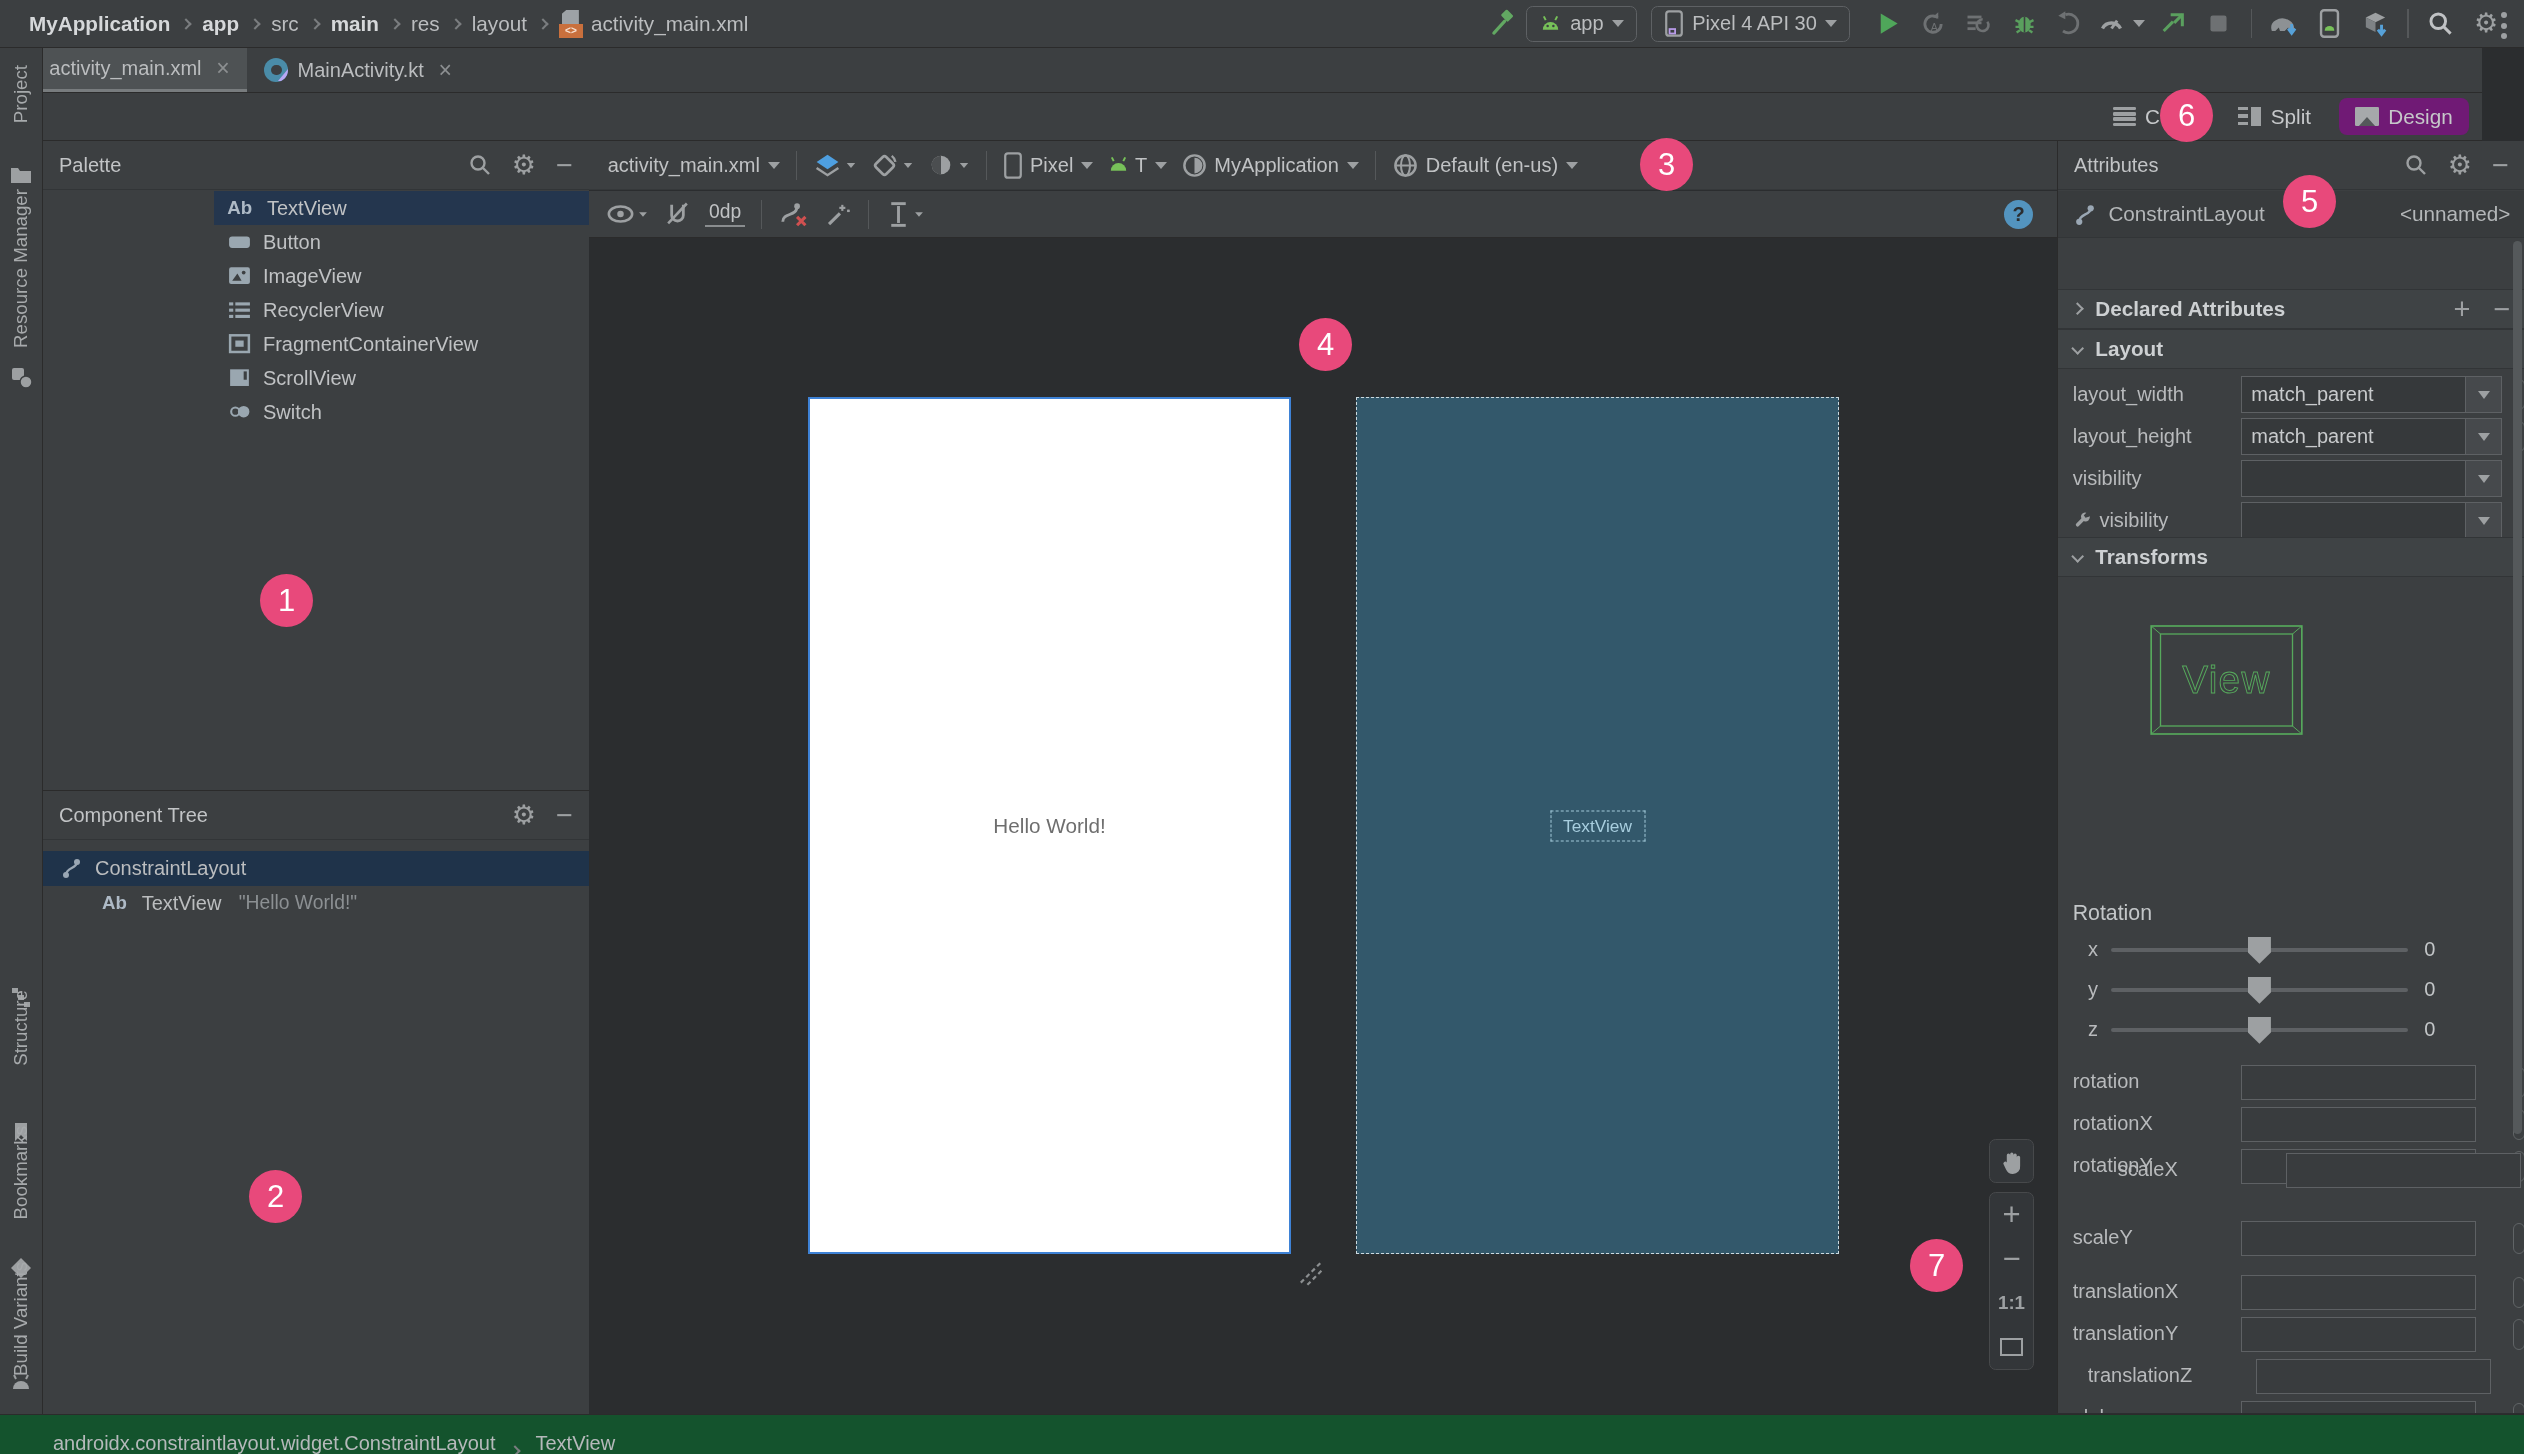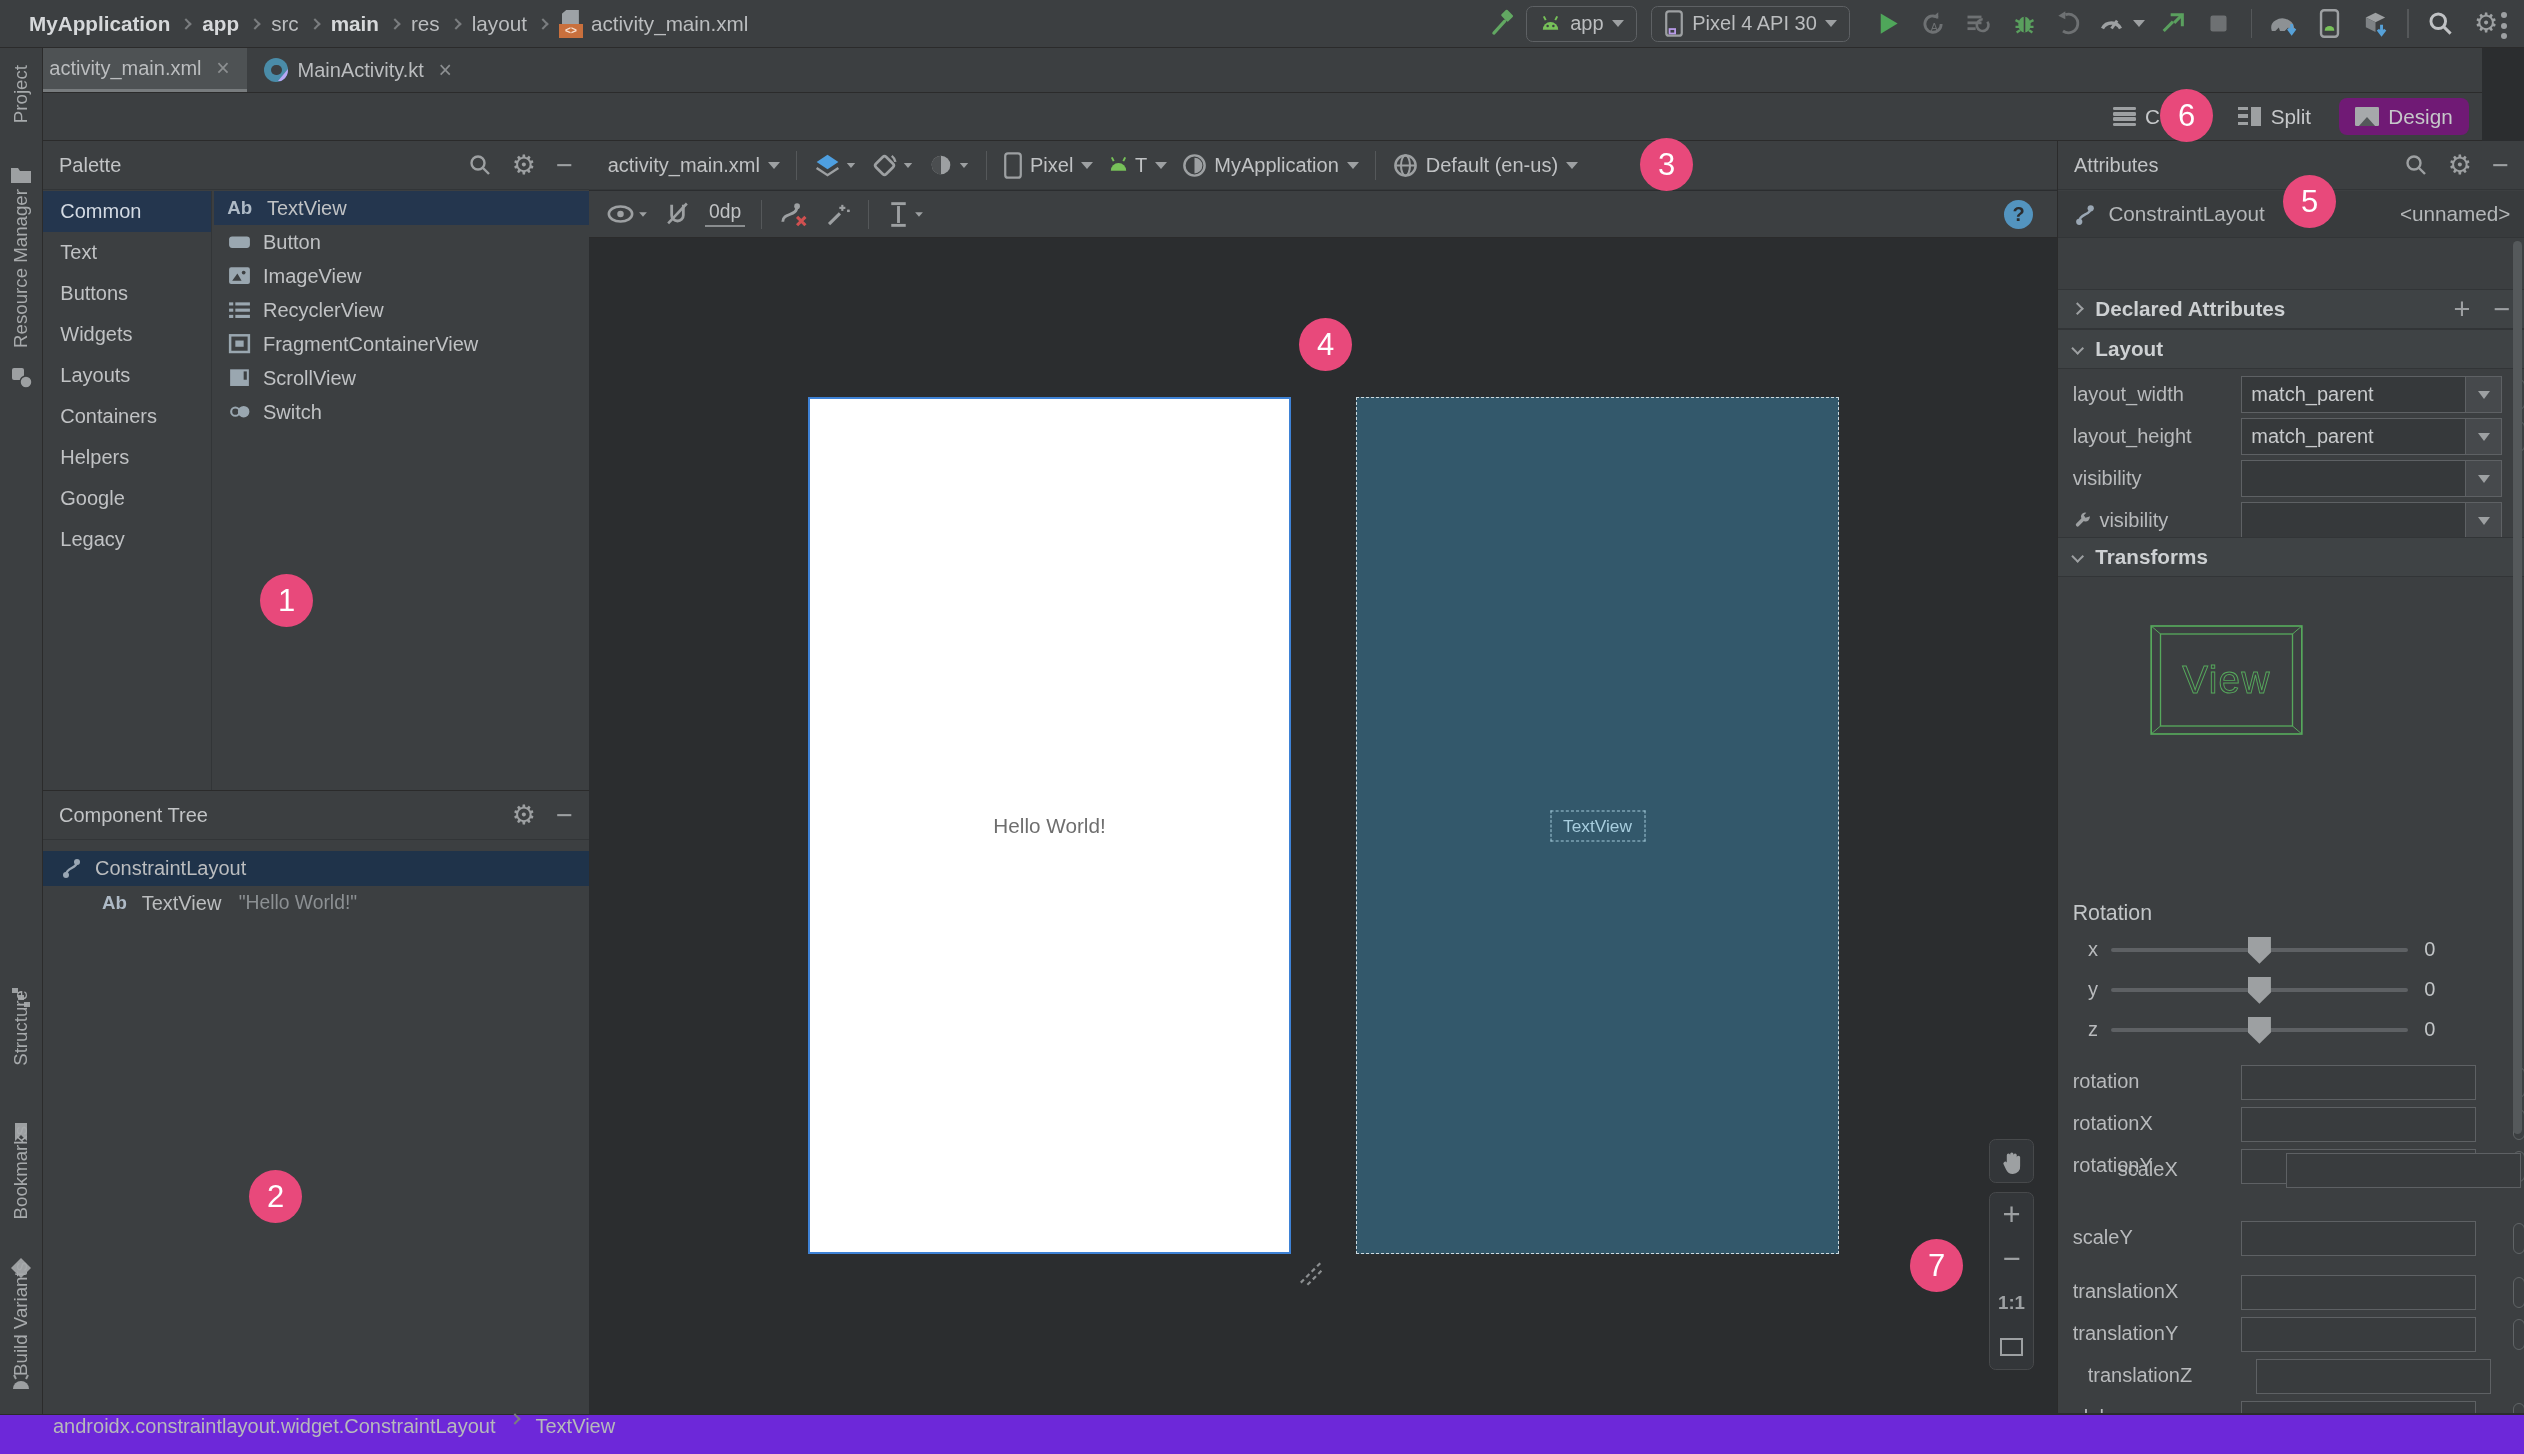--- a/index.html
+++ b/index.html
@@ -95,21 +95,21 @@
   .combo { position:absolute; left:183px; width:261px; height:37px; border:1.3px solid #5e6164; background:#36393b; display:flex; align-items:center; }
   .combo .val { flex:1; padding-left:9.3px; font-size:20px; color:#c8cacc; }
   .combo .arrow { width:36px; align-self:stretch; border-left:1.3px solid #5e6164; background:#46494c; display:flex; align-items:center; justify-content:center; }
   .combo .arrow i { width:0; height:0; border-left:6.7px solid transparent; border-right:6.7px solid transparent; border-top:8px solid #9da0a2; }
   .pill { position:absolute; left:455px; width:12px; height:31px; border:1.3px solid #606466; border-radius:8px; }
   .slider-row { position:absolute; left:0; width:100%; height:33px; display:flex; align-items:center; font-size:20px; color:#b8babc; }
   .track { position:relative; width:297px; height:4px; background:#5e6164; border-radius:2px; margin:0 16px 0 13.3px; }
   .thumb { position:absolute; top:-10.7px; left:46%; width:23px; height:27px; background:#9da0a2; clip-path:polygon(0 0,100% 0,100% 58%,50% 100%,0 58%); }
   .scrollthumb { position:absolute; right:2.7px; top:100px; width:9.3px; height:893px; background:#55595b; border-radius:4.7px; }
   
-  .statusbar { left:0; top:1414px; width:2525px; height:41px; background:#6d28d9; border-top:1.3px solid #2b2b2b; display:flex; align-items:flex-start; padding-left:53px; font-size:20px; color:#b6b9bb; }
+  .statusbar { left:0; top:1414px; width:2525px; height:41px; background:#14532d; border-top:1.3px solid #2b2b2b; display:flex; align-items:flex-end; padding-left:53px; font-size:20px; color:#b6b9bb; }
   
   .badge { position:absolute; width:53px; height:53px; border-radius:50%; background:#e8497b; color:#ffffff; font-size:31px; display:flex; align-items:center; justify-content:center; z-index:50; }
   svg { display:block; }
 </style>
 </head>
 <body>
 
 <div class="app">
 
   <div class="main-toolbar">
@@ -343,31 +343,20 @@
       <span>Palette</span>
       <span class="hdr-icons">
         <svg width="24" height="24" viewBox="0 0 24 24">
             <circle cx="10" cy="10" r="6.5" stroke="#9da0a2" stroke-width="2.4" fill="none"></circle>
             <line x1="15" y1="15" x2="21" y2="21" stroke="#9da0a2" stroke-width="2.4"></line>
           </svg>
         <span class="gear-g">⚙</span>
         <span class="minus-g">−</span>
       </span>
     </div>
-    <div class="cat-col">
-      <div class="cat-row sel">Common</div>
-      <div class="cat-row">Text</div>
-      <div class="cat-row">Buttons</div>
-      <div class="cat-row">Widgets</div>
-      <div class="cat-row">Layouts</div>
-      <div class="cat-row">Containers</div>
-      <div class="cat-row">Helpers</div>
-      <div class="cat-row">Google</div>
-      <div class="cat-row">Legacy</div>
-    </div>
     <div class="item-col">
       <div class="item-row sel">
         <span class="ab">Ab</span>
         <span>TextView</span>
       </div>
       <div class="item-row">
         <span class="pic">
             <svg width="25" height="21.3" viewBox="0 0 24 20">
               <rect x="2" y="5" width="20" height="11" rx="3" fill="#9aa7b0"></rect>
             </svg>

